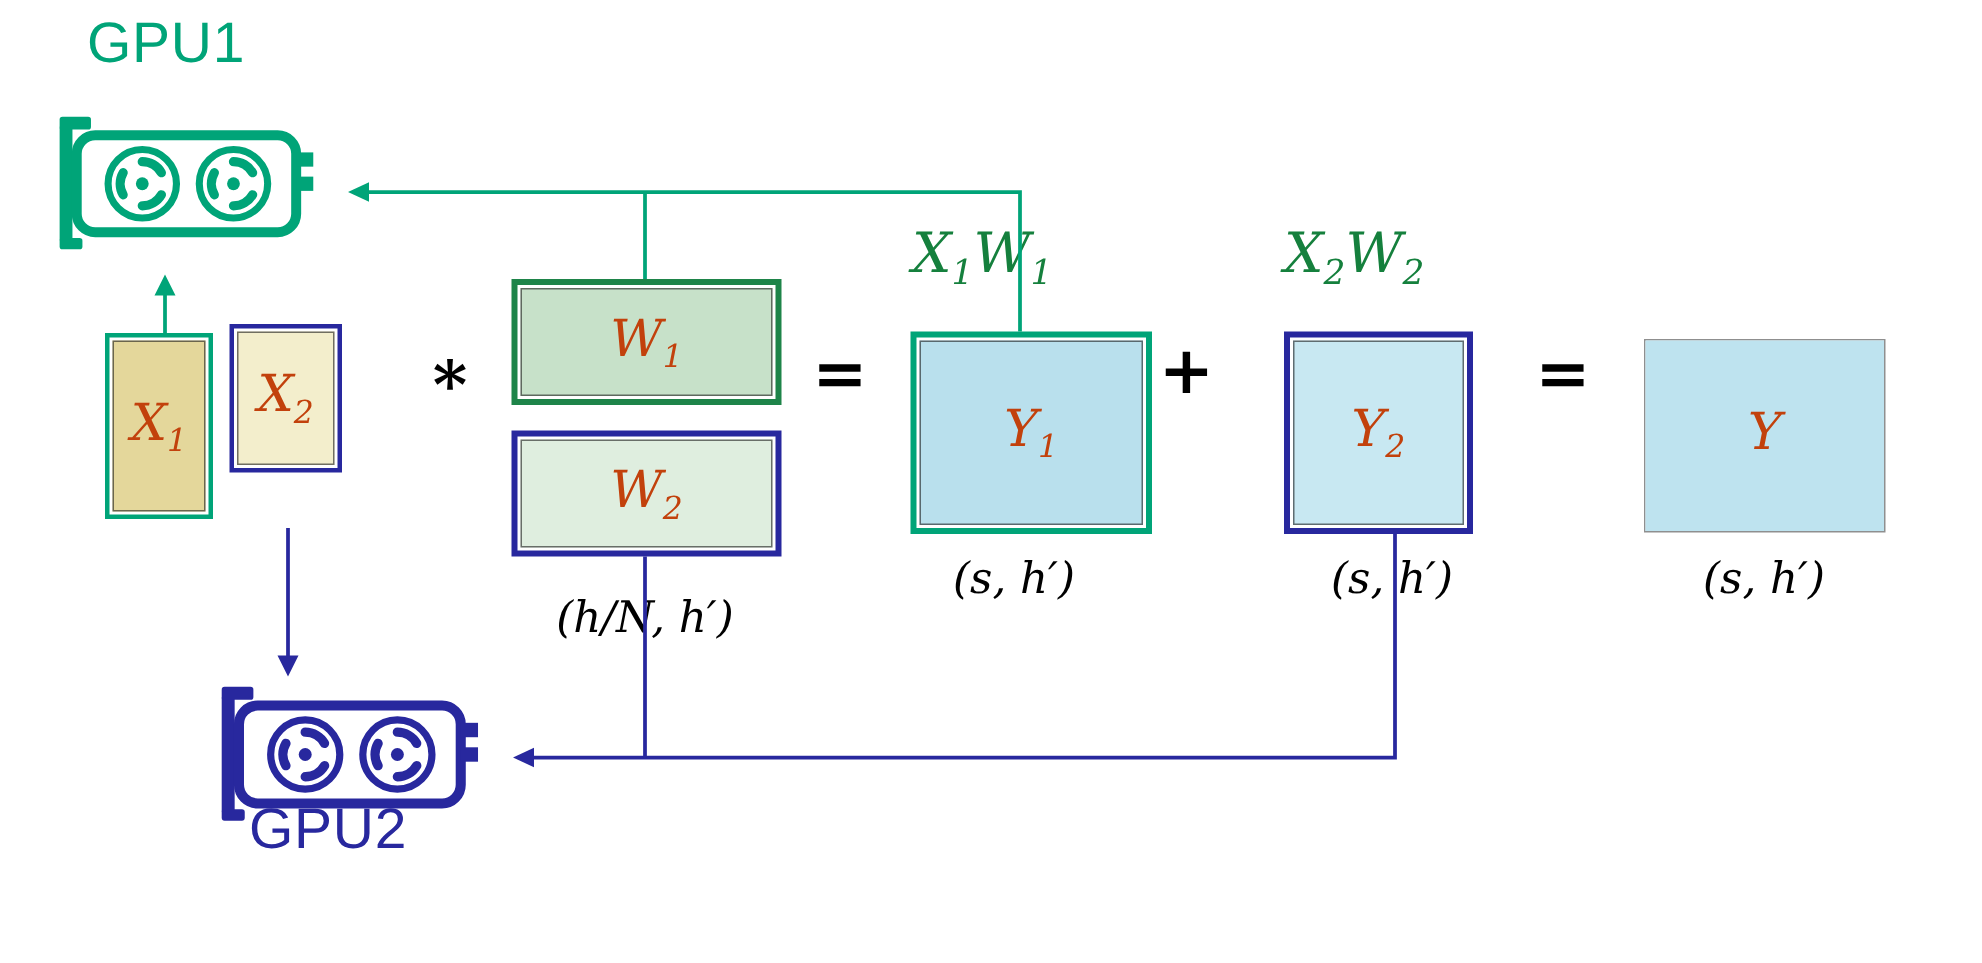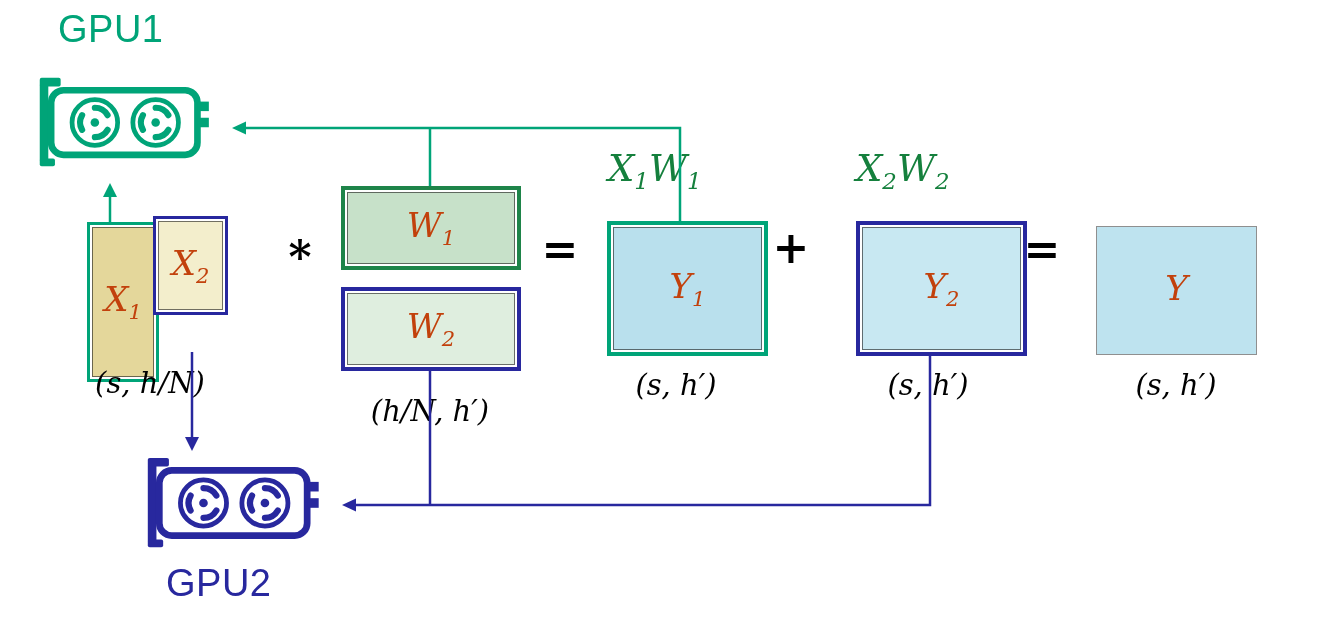--- a/index.html
+++ b/index.html
@@ -6,45 +6,45 @@
   html,body { background:#ffffff; }
   .canvas {
     position:relative; width:1321px; height:642px; background:#fff;
     font-family:"DejaVu Serif", serif; overflow:hidden;
   }
   .gpu-label {
     position:absolute; font-family:Liberation Sans, sans-serif;
     font-size:38px; letter-spacing:0.5px;
   }
   .gpu1-label { color:var(--green,#00A478); left:58px; top:8px; }
-  .gpu2-label { color:var(--navy,#28289E); left:166px; top:562px; }
+  .gpu2-label { color:var(--navy,#28289E); left:166px; top:532px; }
   .gpu-icon { position:absolute; }
   .gpu1-icon { color:var(--green,#00A478); left:35px; top:70px; width:190px; height:105px; }
   .gpu2-icon { color:var(--navy,#28289E);  left:143px; top:450px; width:192px; height:106px; }
   .gpu-icon svg { display:block; width:100%; height:100%; }
 
   .matrix { position:absolute; background:#fff; padding:2px; }
   .matrix .inner {
     width:100%; height:100%; border:1px solid rgba(25,25,25,0.6);
     display:flex; align-items:center; justify-content:center;
   }
   .mlabel { font-style:italic; font-size:34px; color:#c2410c; line-height:1; }
   .mlabel sub { font-size:0.62em; line-height:1; }
 
-  .m-x1 { left:87px;  top:222px; width:72px;  height:160px; border:3px solid var(--green,#00A478); }
+  .m-x1 { left:70px;  top:222px; width:72px;  height:124px; border:3px solid var(--green,#00A478); }
   .m-x1 .inner { background:var(--x1-fill,#E4D79B); }
   .m-x2 { left:153px; top:216px; width:75px;  height:99px; border:3px solid var(--navy,#28289E); }
   .m-x2 .inner { background:var(--x2-fill,#F3EECC); }
   .m-w1 { left:341px; top:186px; width:180px; height:84px;  border:4px solid var(--dark-green,#1E8449); }
   .m-w1 .inner { background:var(--w1-fill,#C7E1C9); }
   .m-w2 { left:341px; top:287px; width:180px; height:84px;  border:4px solid var(--navy,#28289E); }
   .m-w2 .inner { background:var(--w2-fill,#DFEEDF); }
   .m-y1 { left:607px; top:221px; width:161px; height:135px; border:4px solid var(--green,#00A478); }
   .m-y1 .inner { background:var(--y1-fill,#B9E0ED); }
-  .m-y2 { left:856px; top:221px; width:171px; height:135px; border:4px solid var(--navy,#28289E); }
+  .m-y2 { left:856px; top:221px; width:126px; height:135px; border:4px solid var(--navy,#28289E); }
   .m-y2 .inner { background:var(--y2-fill,#C8E8F2); }
   .m-y  { left:1096px; top:226px; width:161px; height:129px; border:1px solid #8f8f8f; padding:0; }
   .m-y .inner { border:none; background:var(--y-fill,#BEE3EF); }
 
   .dims {
     position:absolute; width:170px; text-align:center;
     font-style:italic; font-size:29px; color:#000;
   }
   .dims-x  { left:65px;   top:366px; }
   .dims-w  { left:345px;  top:394px;font-style:italic; }
@@ -119,21 +119,20 @@
       <span class="mlabel"><i>X</i><sub>1</sub></span>
     </div>
   </div>
 
   <div class="matrix m-x2">
     <div class="inner">
       <span class="mlabel"><i>X</i><sub>2</sub></span>
     </div>
   </div>
 
-  <div class="dims dims-x">(s, h/N)</div>
 
   <div class="op op-times">*</div>
 
   <div class="matrix m-w1">
     <div class="inner">
       <span class="mlabel"><i>W</i><sub>1</sub></span>
     </div>
   </div>
 
   <div class="matrix m-w2">

